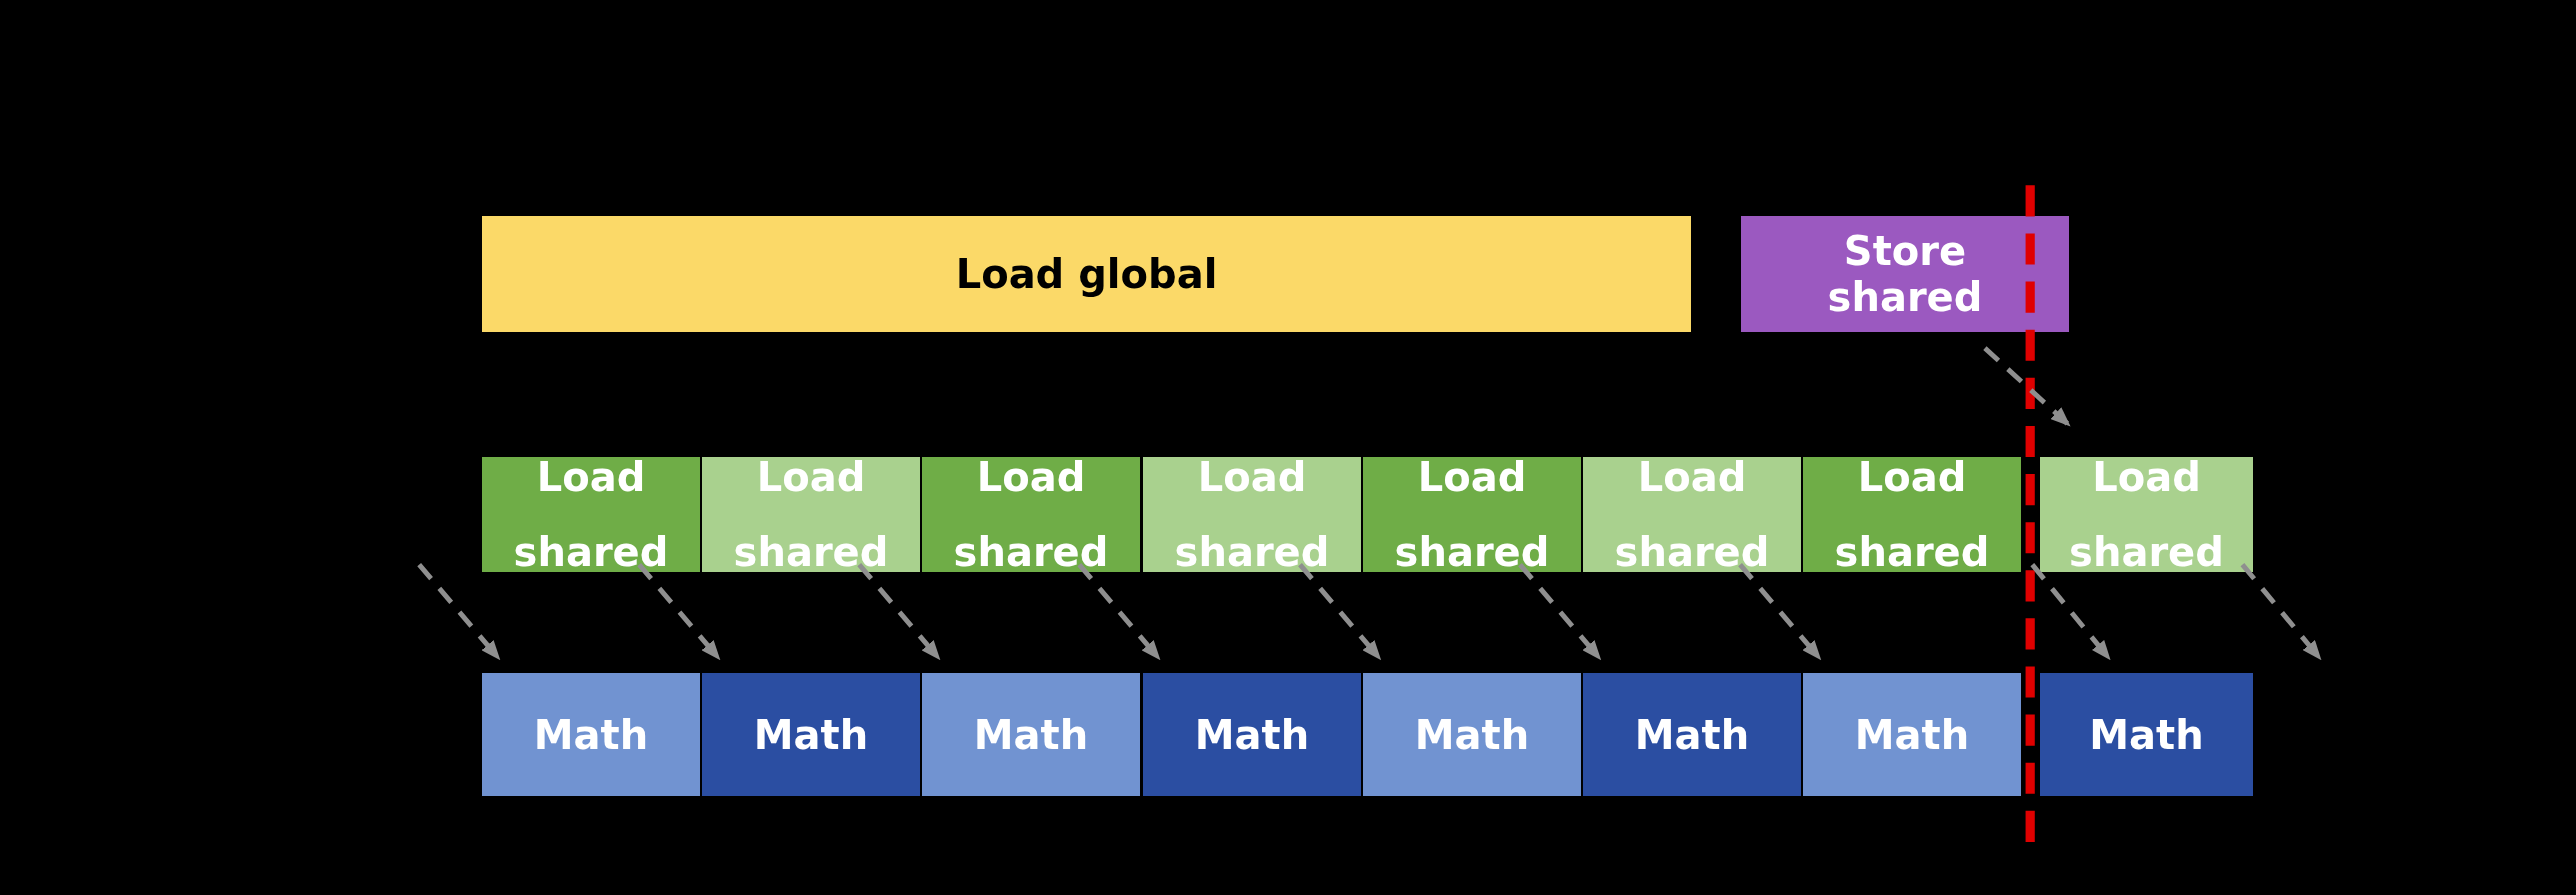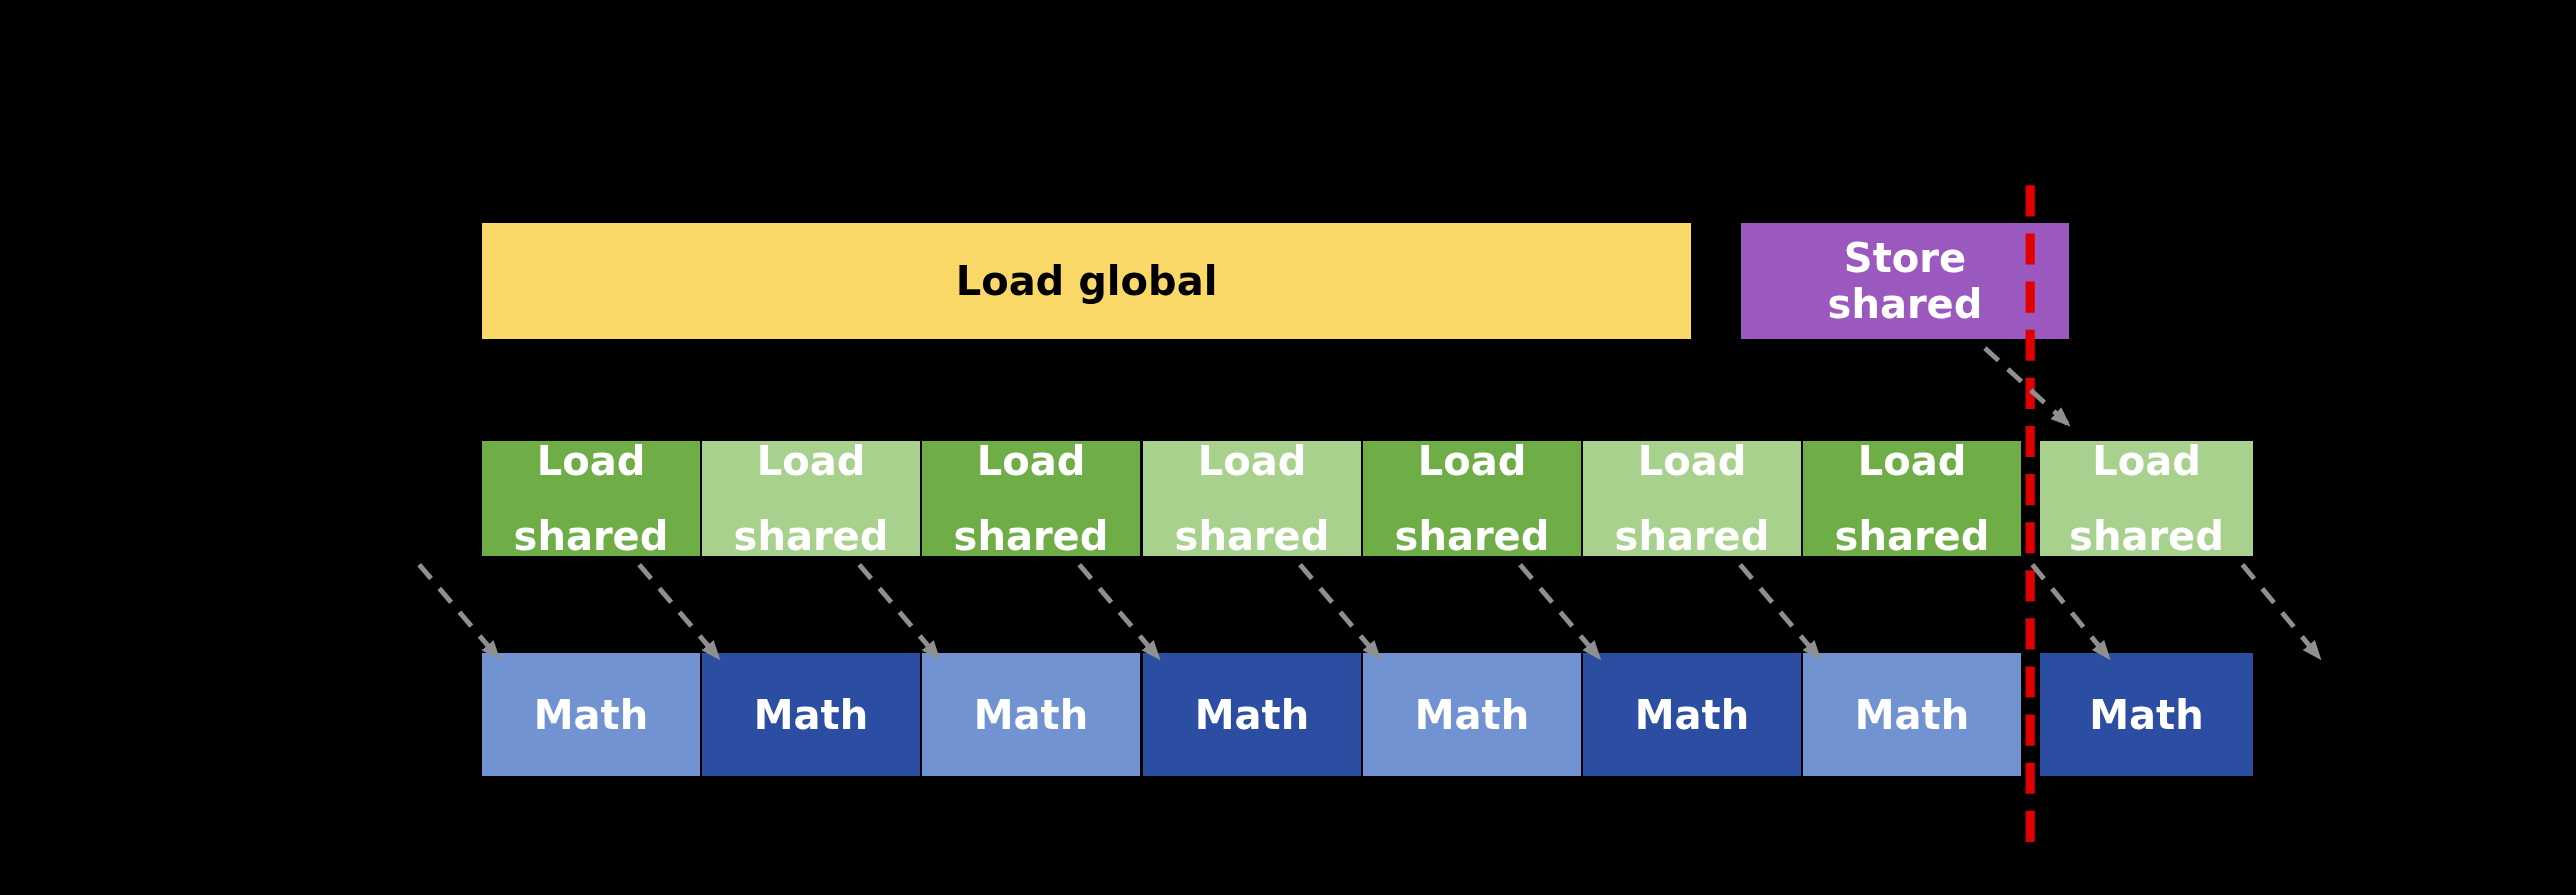--- a/index.html
+++ b/index.html
@@ -24,23 +24,23 @@
     justify-content: center;
     font-weight: 700;
     font-size: 40px;
     line-height: 1.15;
     color: var(--box-text, #ffffff);
     text-align: center;
     border: 1.4px solid #000;
   }
   .box span { display: block; }
 
-  .row-top  { top: 222px; height: 118px; }
-  .row-load { top: 440px; height: 117px; gap: 29px; }
-  .row-math { top: 652px; height: 125px; }
+  .row-top  { top: 215px; height: 118px; }
+  .row-load { top: 456px; height: 117px; gap: 29px; }
+  .row-math { top: 672px; height: 125px; }
 
   .load-global  { left: 481px;  width: 1211px; background: var(--load-global-fill, #FBD968); color: var(--load-global-text, #000); }
   .store-shared { left: 1692px; width: 330px;  background: var(--store-shared-fill, #9B59C0); margin-left: 48px; }
 
   .c1 { left: 481px;  width: 220px; }
   .c2 { left: 701px;  width: 220px; }
   .c3 { left: 921px; width: 220px; }
   .c4 { left: 1142px; width: 220px; }
   .c5 { left: 1362px; width: 220px; }
   .c6 { left: 1582px; width: 220px; }

